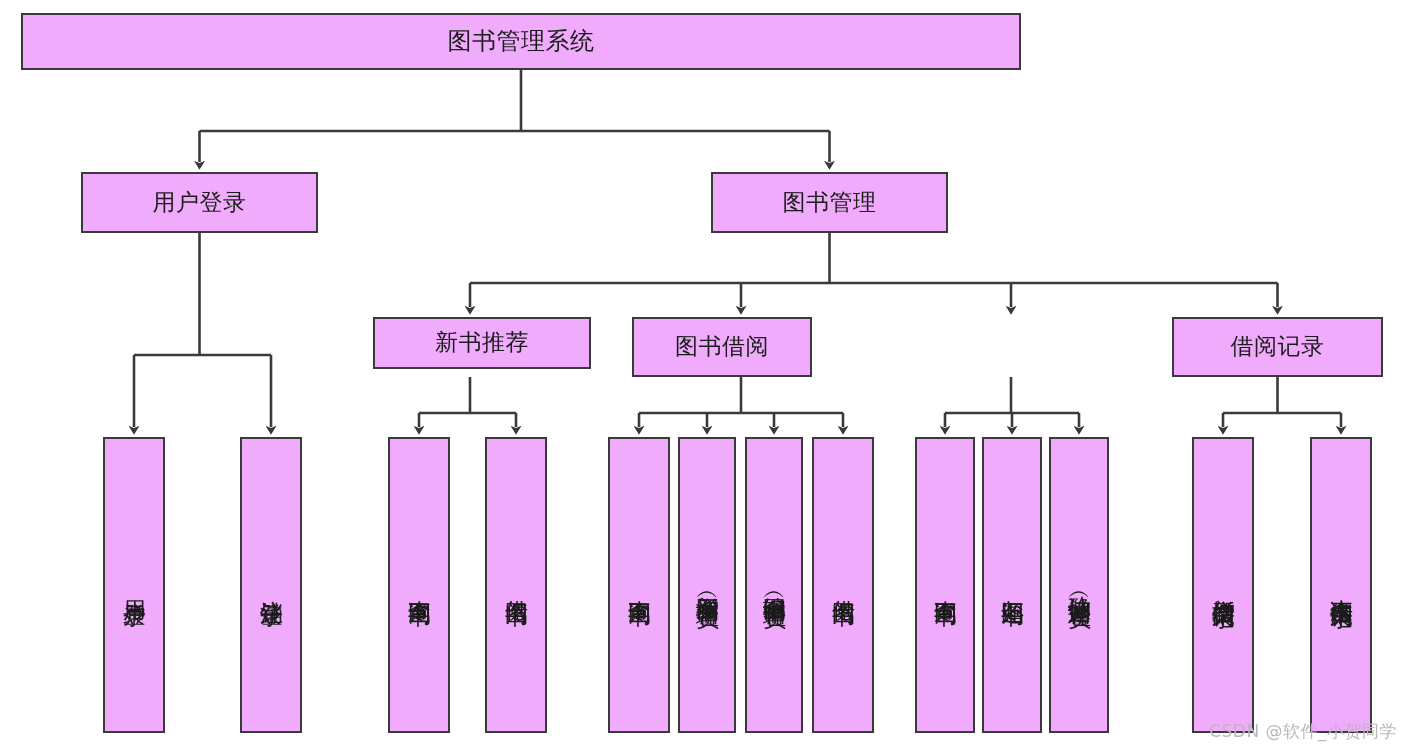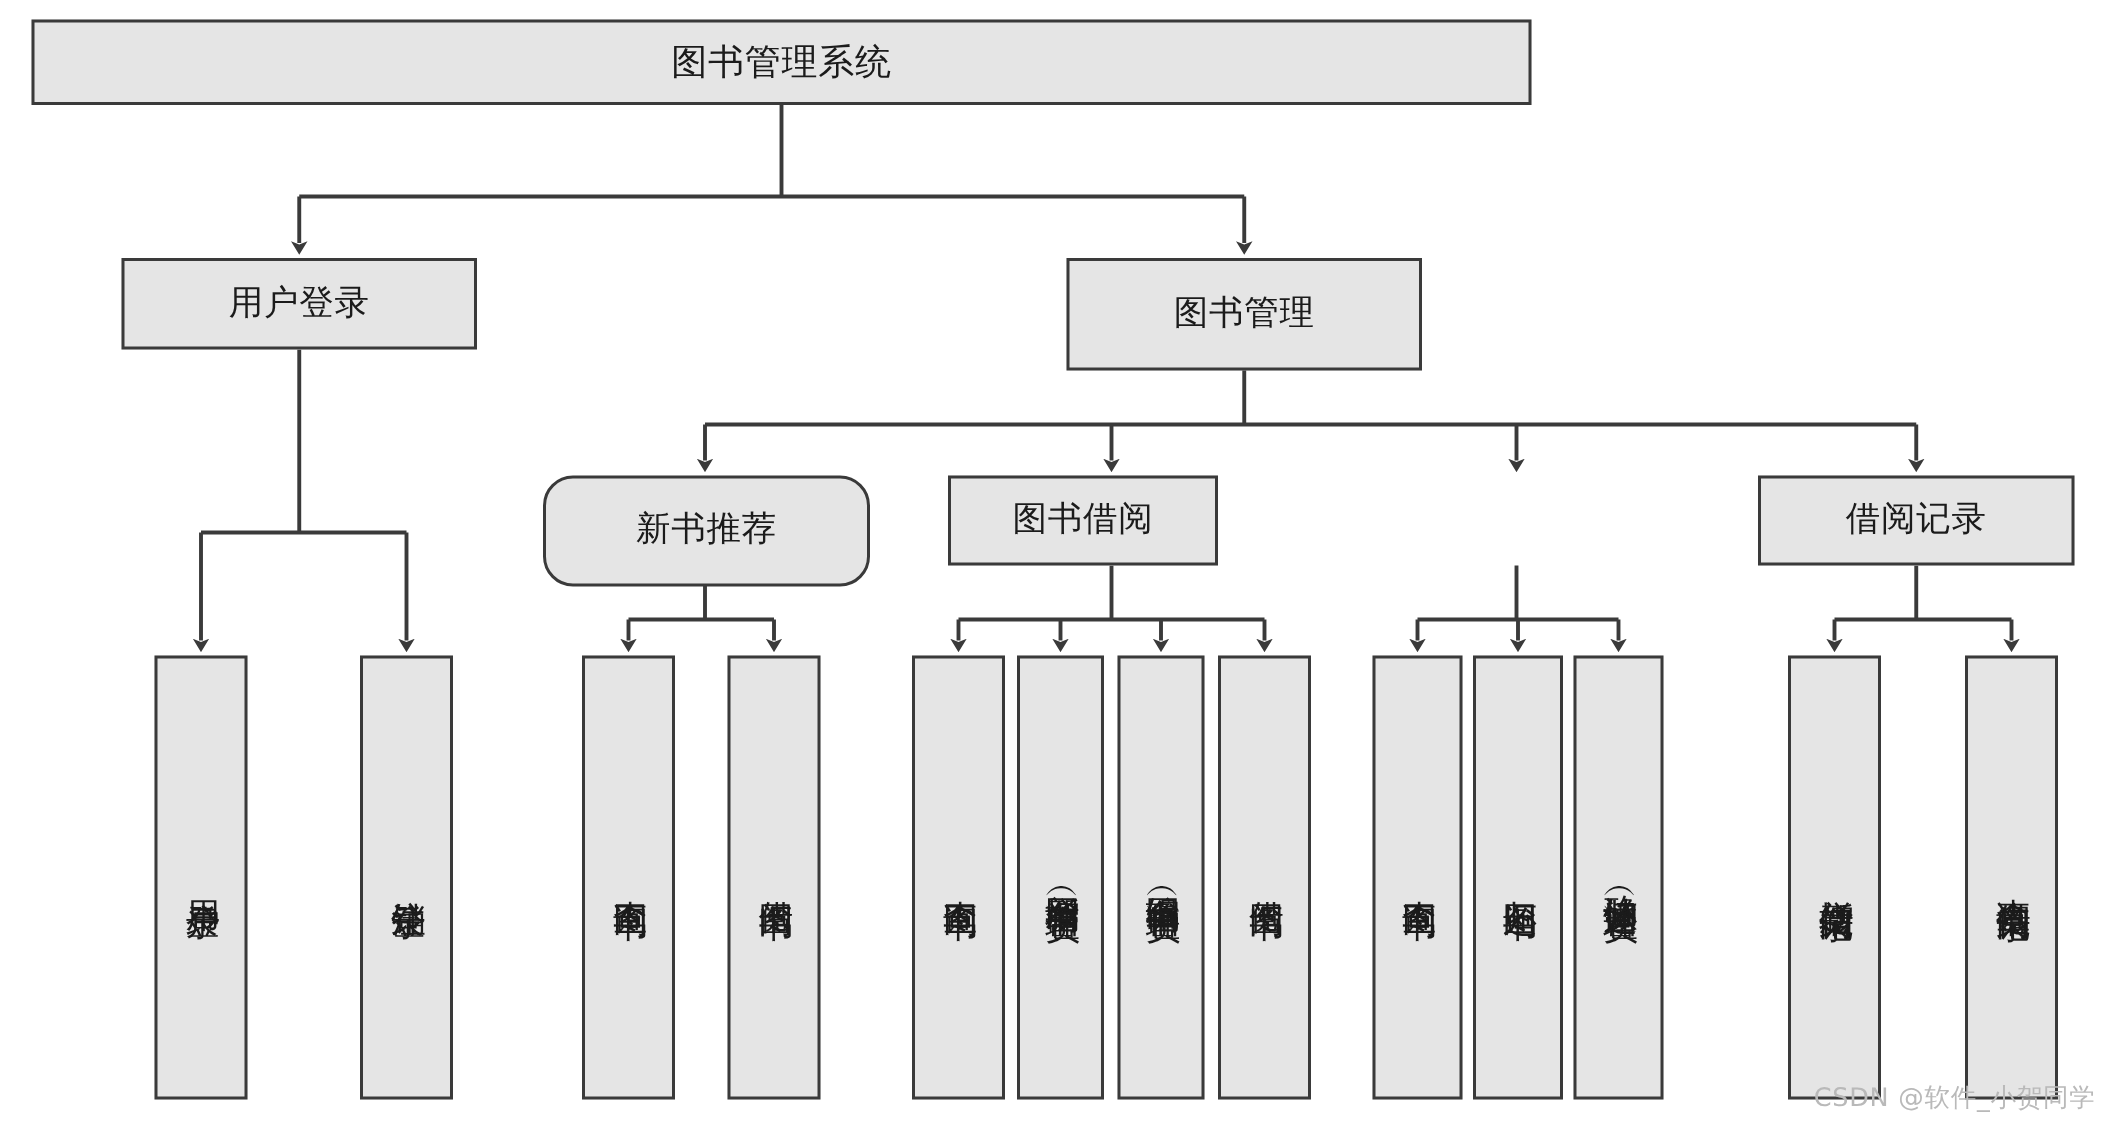--- a/index.html
+++ b/index.html
@@ -22,21 +22,21 @@
     position: absolute;
     left: 0;
     top: 0;
     width: 1405px;
     height: 747px;
     pointer-events: none;
   }
   .node {
     position: absolute;
     box-sizing: border-box;
-    background: #e5e5e5;
+    background: #f0abfc;
     border: 2.5px solid #3a3a3a;
     display: flex;
     align-items: center;
     justify-content: center;
     text-align: center;
     color: #1b1b1b;
     z-index: 2;
   }
   .node-label {
     display: block;
@@ -126,25 +126,25 @@
   </svg>
 
   <div class="node root horizontal" style="left:21px; top:13px; width:1000px; height:57px;">
     <span class="node-label">图书管理系统</span>
   </div>
 
   <div class="node horizontal" style="left:81px; top:172px; width:237px; height:61px;">
     <span class="node-label">用户登录</span>
   </div>
 
-  <div class="node horizontal" style="left:711px; top:172px; width:237px; height:75px;">
+  <div class="node horizontal" style="left:711px; top:172px; width:237px; height:61px;">
     <span class="node-label">图书管理</span>
   </div>
 
-  <div class="node horizontal" style="left:362px; top:317px; width:218px; height:74px;border-radius:20px;">
+  <div class="node horizontal" style="left:373px; top:317px; width:218px; height:52px;">
     <span class="node-label">新书推荐</span>
   </div>
 
   <div class="node horizontal" style="left:632px; top:317px; width:180px; height:60px;">
     <span class="node-label">图书借阅</span>
   </div>
 
 
   <div class="node horizontal" style="left:1172px; top:317px; width:211px; height:60px;">
     <span class="node-label">借阅记录</span>

